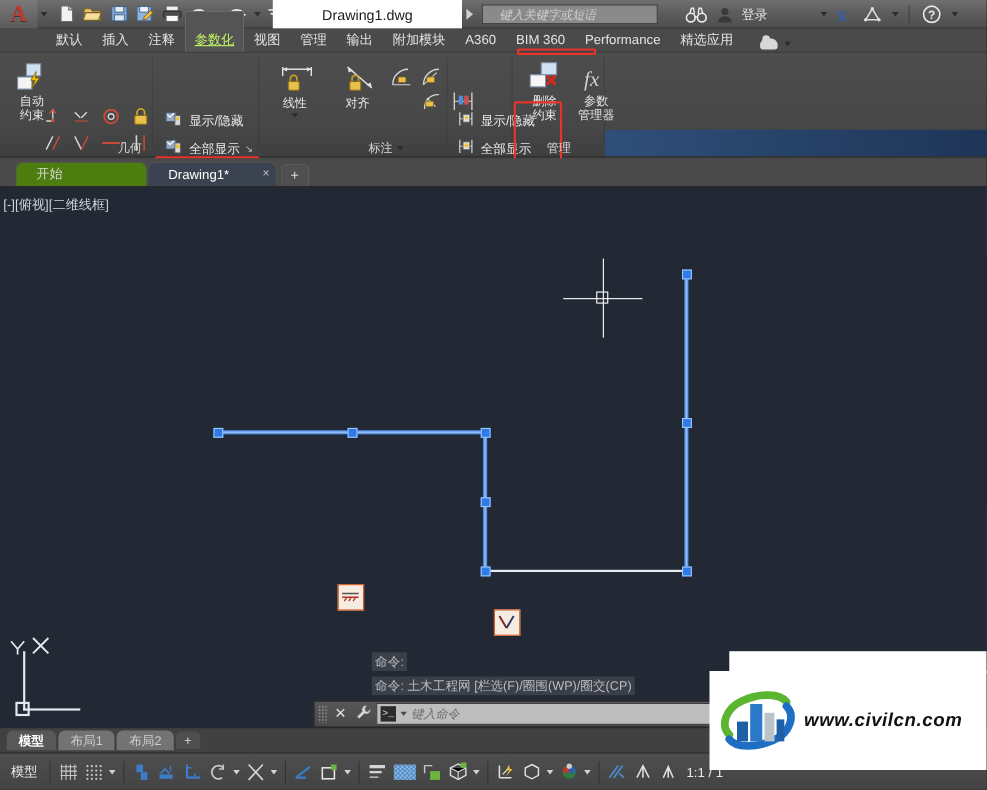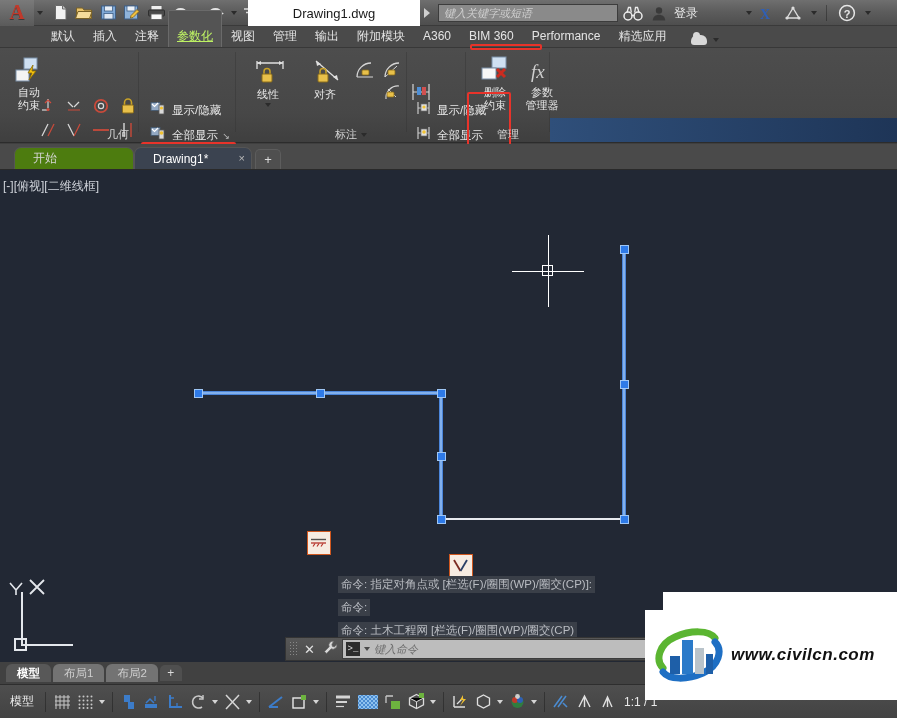--- a/index.html
+++ b/index.html
@@ -44,23 +44,23 @@
     position: absolute; left: 248px; top: 0; width: 172px; height: 26px;
     background: #ffffff; display: flex; align-items: center; justify-content: center;
     color: #1a1a1a; font-size: 13px;
   }
   .title-arrow {
     position: absolute; left: 424px; top: 8px;
     width: 0; height: 0; border-top: 5px solid transparent;
     border-bottom: 5px solid transparent; border-left: 6px solid #cfcfcf;
   }
   .search-box {
-    position: absolute; left: 438px; top: 4px; width: 180px; height: 18px;
+    position: absolute; left: 438px; top: 4px; width: 160px; height: 18px;
     background: #8a8a8a; border: 1px solid #3c3c3c;
-    display: flex; align-items: center; padding-left: 5px;
+    display: flex; align-items: center; padding-left: 15px;
   }
   .search-box span {
     font-size: 11px; color: #cfcfcf; font-style: italic;
   }
   .tb-icon-row {
     position: absolute; left: 622px; top: 0; height: 26px;
     display: flex; align-items: center; gap: 4px;
   }
   .tb-txt { font-size: 12px; color: #e8e8e8; }
   .vsep { width: 1px; height: 16px; background: rgba(0,0,0,.3); margin: 0 5px; }
@@ -743,21 +743,21 @@
       <div style="left:6px; top:60px; width:13px; height:13px; border:2px solid #e4e7ec;"></div>
       <svg style="left:7px; top:0px;" width="16" height="14" viewBox="0 0 16 14">
           <path d="M2 1l6 7M14 1l-6 7M8 8v5" stroke="#e4e7ec" stroke-width="1.6" fill="none"></path>
         </svg>
       <svg style="left:52px; top:52px;" width="18" height="18" viewBox="0 0 18 18">
           <path d="M2 2l14 14M16 2L2 16" stroke="#e4e7ec" stroke-width="1.8" fill="none"></path>
         </svg>
     </div>
 
     <div class="cmdhist" style="left:338px; top:404px; width:330px;">
-      <div class="cmdline-txt">命令: 指定对角点或 [栏选(F)/圈围(WP)/圈交(CP)]:</div><br>
+      <br>
       <div class="cmdline-txt">命令:</div><br>
       <div class="cmdline-txt">命令: 土木工程网 [栏选(F)/圈围(WP)/圈交(CP)</div>
     </div>
   </div>
 
   <div class="cmdbar">
     <div class="cmd-grip"></div>
     <span class="cmd-x">✕</span>
     <span class="cmd-wrench">
       <svg width="15" height="15" viewBox="0 0 15 15">

